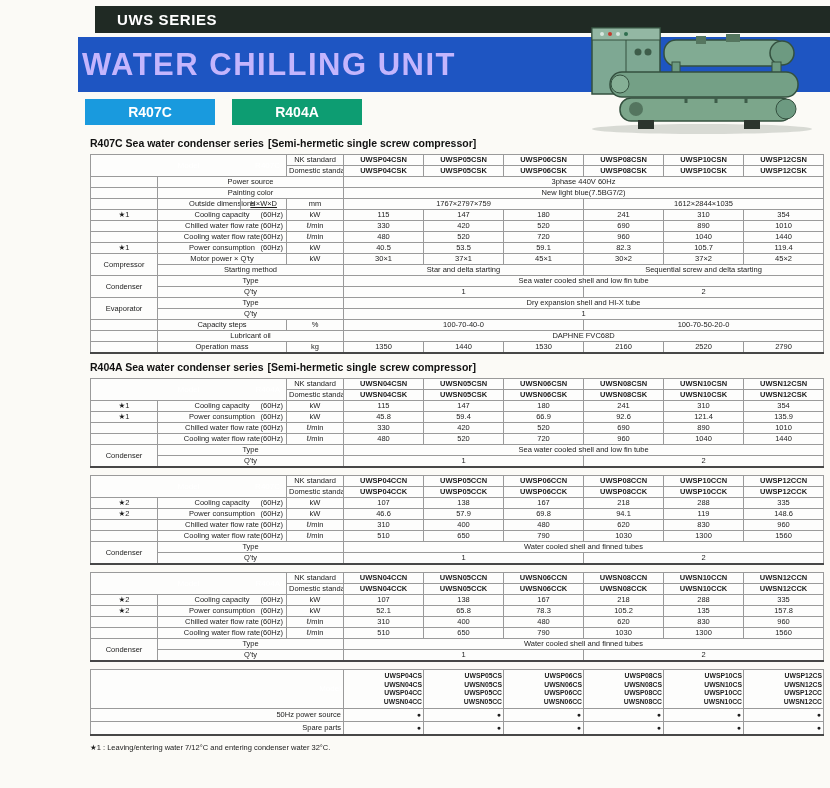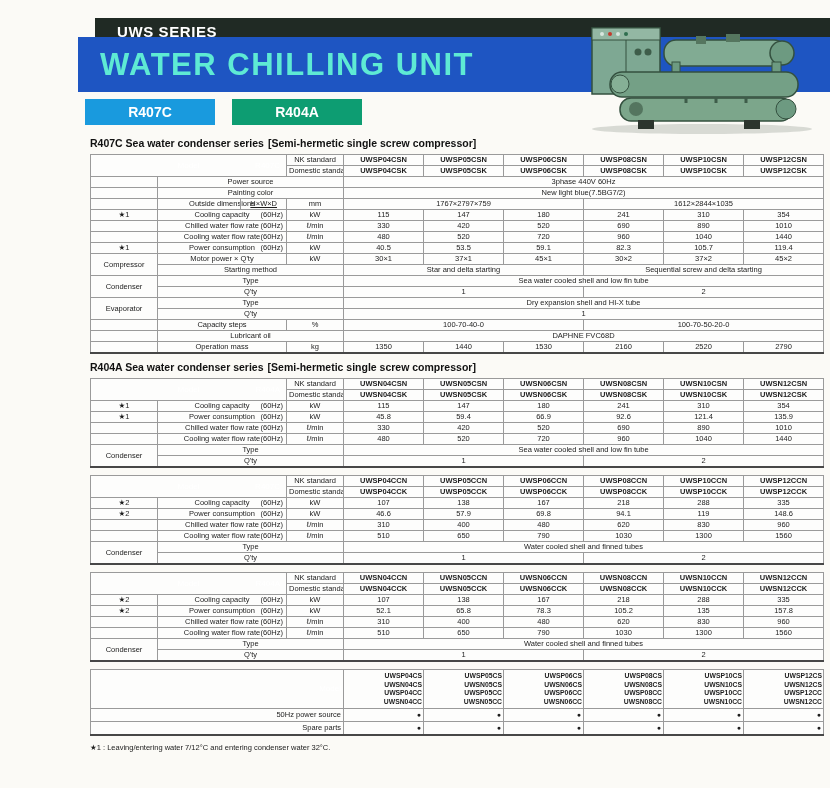--- a/index.html
+++ b/index.html
@@ -3,24 +3,24 @@
 <meta charset="utf-8">
 <style>
   html,body{margin:0;padding:0;}
   body{
     width:830px;height:788px;position:relative;overflow:hidden;
     background:#fbfaf6;
     font-family:"Liberation Sans", sans-serif;
     color:#1a1a1a;
   }
   
-  .bar-dark{position:absolute;left:95px;top:18px;width:735px;height:27px;background:#202a24;}
+  .bar-dark{position:absolute;left:95px;top:6px;width:735px;height:27px;background:#202a24;}
   .bar-dark span{display:block;color:#fff;font-weight:bold;font-size:15px;letter-spacing:.6px;line-height:27px;padding-left:22px;}
   .bar-blue{position:absolute;left:78px;top:37px;width:752px;height:55px;background:#1e55c2;}
-  .bar-blue span{display:block;color:#5eead4;font-weight:bold;font-size:31px;letter-spacing:1.5px;line-height:55px;padding-left:22px;}
+  .bar-blue span{display:block;color:#c4b5fd;font-weight:bold;font-size:31px;letter-spacing:1.5px;line-height:55px;padding-left:4px;}
   .tag{position:absolute;top:99px;height:26px;width:130px;text-align:center;color:#fff;font-weight:bold;font-size:14px;line-height:26px;}
   .tag.r407c{left:85px;background:#199ade;}
   .tag.r404a{left:232px;background:#0d9d72;}
   .photo{position:absolute;right:2px;top:12px;width:252px;height:124px;z-index:5;}
   
   .content{position:absolute;left:90px;top:137px;width:733px;}
   .sec-title{font-size:10.5px;font-weight:bold;color:#111;height:13px;line-height:13px;margin:0 0 2px 0;white-space:nowrap;}
   .sec-title .t-sub{margin-left:4px;}
   .opt-title{font-size:10px;font-weight:bold;margin:2px 0 3px 0;}
   table.spec{border-collapse:collapse;table-layout:fixed;width:733px;margin:4px 0 7px 0;border:1px solid #6e6e6e;border-bottom:2px solid #474747;}

